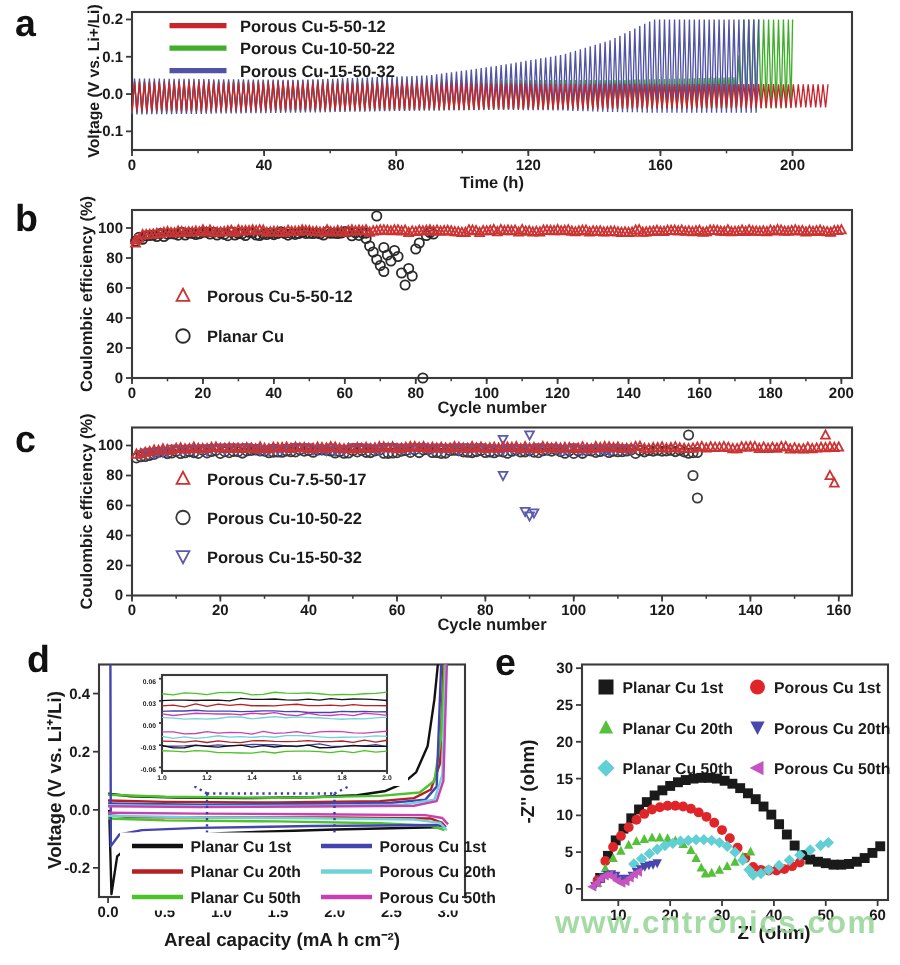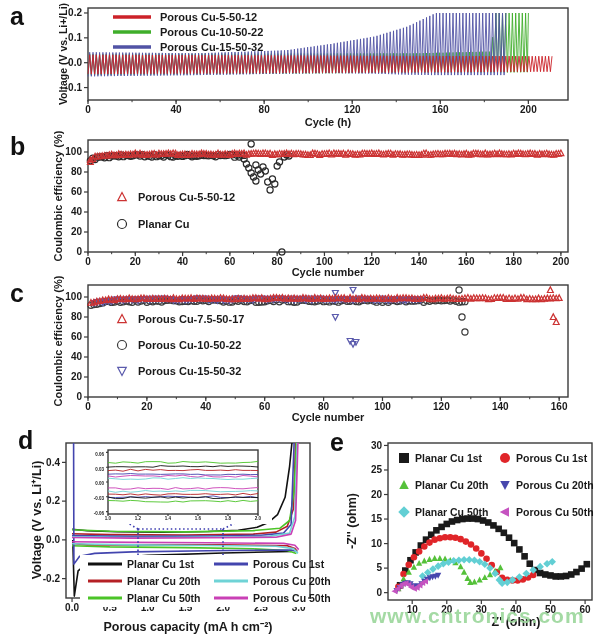--- a/index.html
+++ b/index.html
@@ -1202,28 +1202,28 @@
       </g>
     </svg>
 
   <div class="plabel" style="left:10px;top:4px">a</div>
   <div class="plabel" style="left:10px;top:134px">b</div>
   <div class="plabel" style="left:10px;top:281px">c</div>
   <div class="plabel" style="left:18px;top:428px">d</div>
   <div class="plabel" style="left:330px;top:430px">e</div>
 
   <div class="axlabel rot" style="left:63px;top:54px;font-size:10.5px">Voltage (V vs. Li+/Li)</div>
-  <div class="axlabel" style="left:328px;top:122px">Cycle (h)</div>
+  <div class="axlabel" style="left:328px;top:122px">Time (h)</div>
 
   <div class="axlabel rot" style="left:58px;top:196px">Coulombic efficiency (%)</div>
   <div class="axlabel" style="left:328px;top:272px">Cycle number</div>
 
   <div class="axlabel rot" style="left:58px;top:341px">Coulombic efficiency (%)</div>
   <div class="axlabel" style="left:328px;top:417px">Cycle number</div>
 
   <div class="axlabel rot lg" style="left:36px;top:520px">Voltage (V vs. Li⁺/Li)</div>
-  <div class="axlabel lg" style="left:188px;top:626px">Porous capacity (mA h cm⁻²)</div>
+  <div class="axlabel lg" style="left:188px;top:626px">Areal capacity (mA h cm⁻²)</div>
 
   <div class="axlabel rot lg" style="left:352px;top:521px">-Z'' (ohm)</div>
   <div class="axlabel lg" style="left:516px;top:622px">Z' (ohm)</div>
 
   <div class="watermark" style="left:370px;top:604px">www.cntronics.com</div>
 </div>
 
 </body></html>

